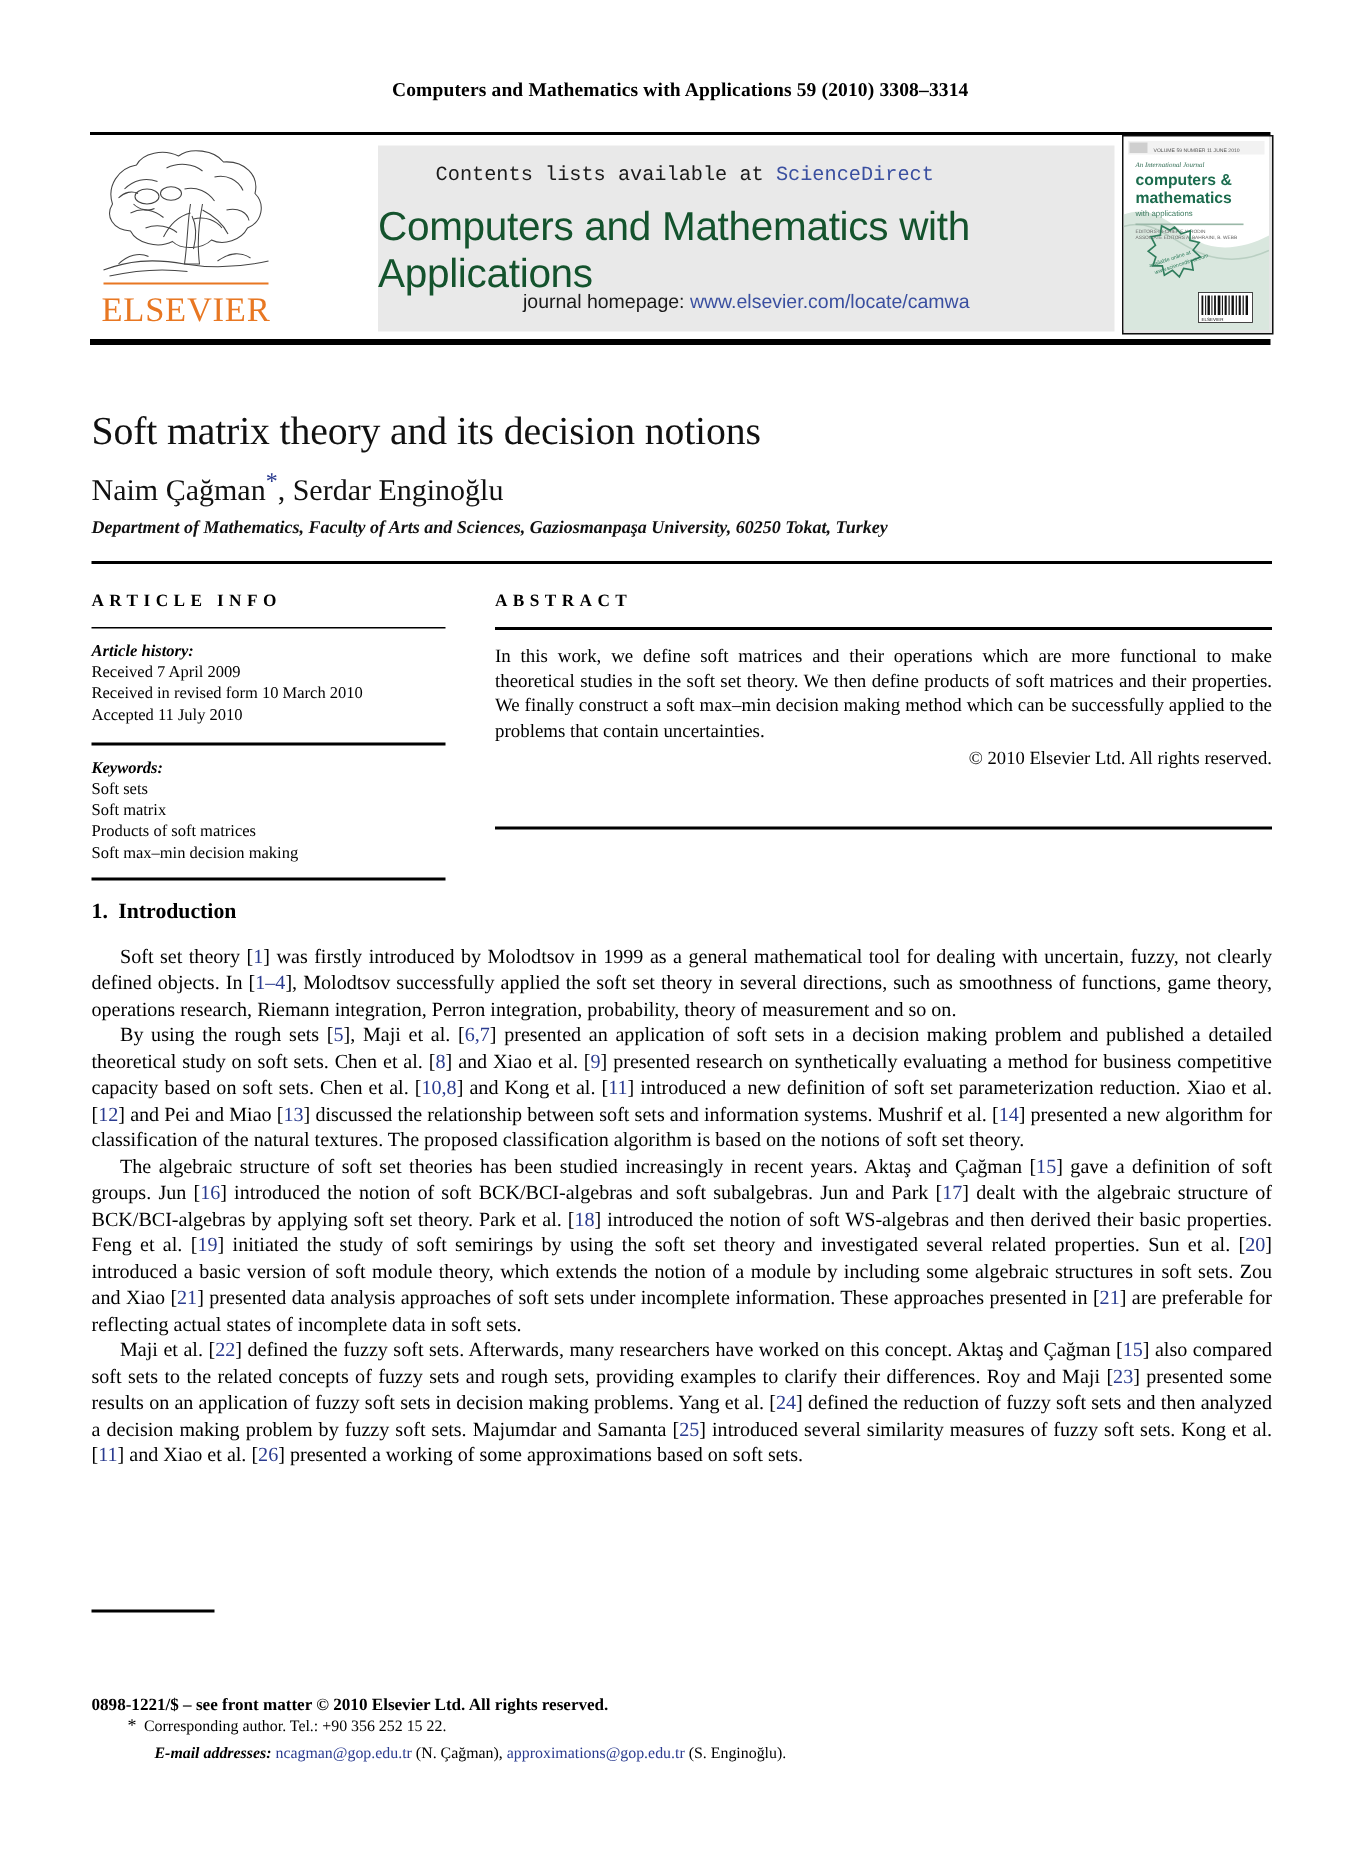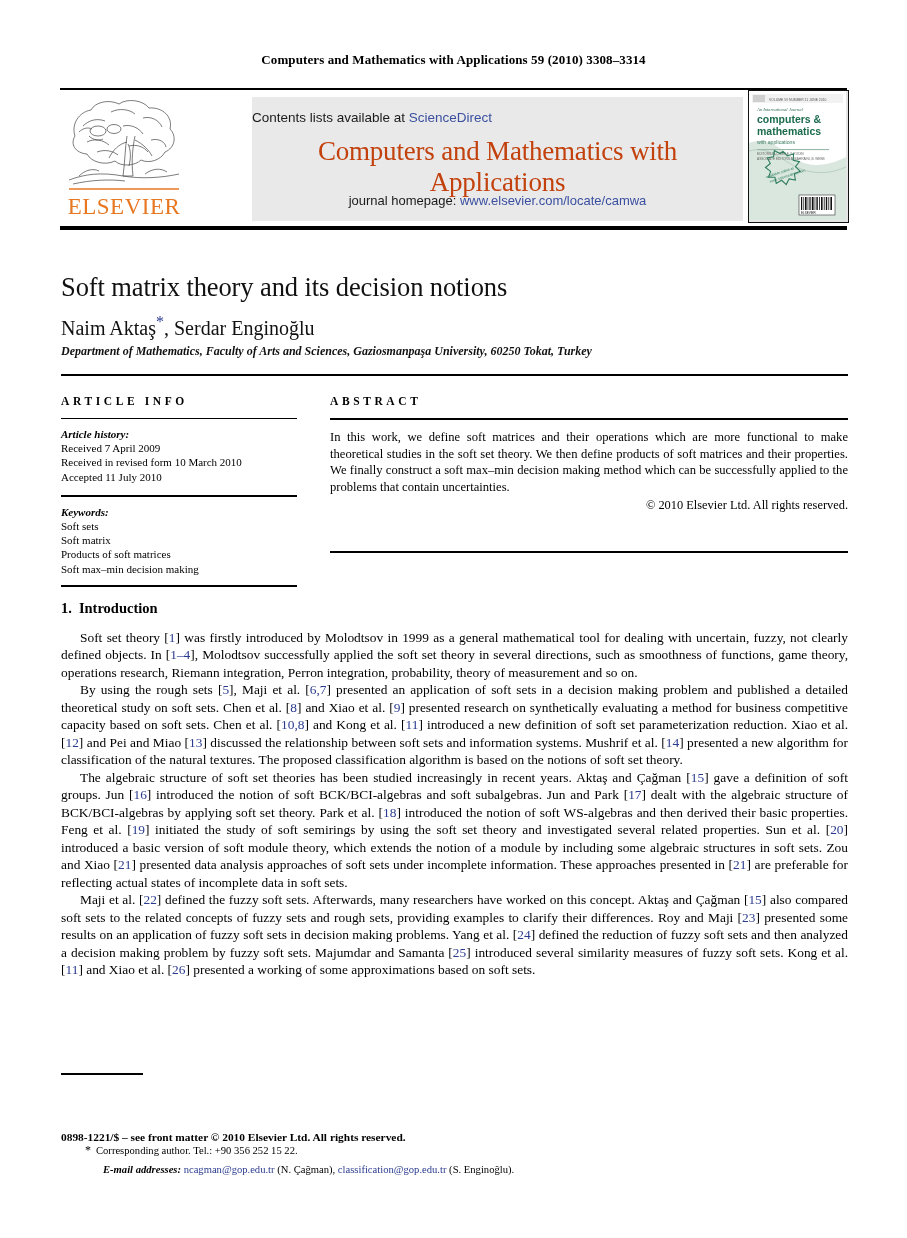--- a/index.html
+++ b/index.html
@@ -70,36 +70,36 @@
     left: 192px; top: 9px;
     width: 491px;
     height: 124px;
     background: #e9e9e9;
     text-align: center;
   }
   .contents-line {
     position: absolute;
     left: 0; top: 13px;
     width: 409px;
+    text-align: center;
+    font-family: Liberation Mono, monospace;
+    font-size: 13.5px;
+    color: #1a1a1a;
+  }
+  .contents-line .sd-link {
+    color: #3a4fa0;
+  }
+  .journal-title {
+    position: absolute;
+    left: 0; top: 39px;
+    width: 491px;
     text-align: left;
     font-family: Liberation Sans, sans-serif;
-    font-size: 13.5px;
-    color: #1a1a1a;
-  }
-  .contents-line .sd-link {
-    color: #3a4fa0;
-  }
-  .journal-title {
-    position: absolute;
-    left: 0; top: 39px;
-    width: 491px;
-    text-align: center;
-    font-family: Liberation Serif, serif;
     font-size: 27px;
-    color: #c2410c;
+    color: #14532d;
     letter-spacing: -0.2px;
   }
   .homepage-line {
     position: absolute;
     left: 0; top: 96px;
     width: 491px;
     text-align: center;
     font-family: "Liberation Sans", sans-serif;
     font-size: 13px;
     color: #1a1a1a;
@@ -374,21 +374,21 @@
         </g>
         <text x="52" y="123" font-family="Liberation Sans, sans-serif" font-size="3" fill="#111">ELSEVIER</text>
       </svg>
     </div>
 
     <div class="masthead-rule-bottom"></div>
   </div>
 
   <div class="title">Soft matrix theory and its decision notions</div>
   <div class="authors">
-    <span>Naim Aktaş</span><span class="star">*</span><span>, Serdar Enginoğlu</span>
+    <span>Naim Çağman</span><span class="star">*</span><span>, Serdar Enginoğlu</span>
   </div>
   <div class="affiliation">Department of Mathematics, Faculty of Arts and Sciences, Gaziosmanpaşa University, 60250 Tokat, Turkey</div>
   <div class="rule-under-affil"></div>
 
   <div class="col-info">
     <div class="sect-head">ARTICLE INFO</div>
     <div class="thinrule"></div>
     <div class="hist-block">
       <div class="it-head">Article history:</div>
       <div>Received 7 April 2009</div>
@@ -425,21 +425,21 @@
     <p id="p4"><span>Maji et al. [</span><span class="ref">22</span><span>] defined the fuzzy soft sets. Afterwards, many researchers have worked on this concept. Aktaş and Çağman [</span><span class="ref">15</span><span>] also compared soft sets to the related concepts of fuzzy sets and rough sets, providing examples to clarify their differences. Roy and Maji [</span><span class="ref">23</span><span>] presented some results on an application of fuzzy soft sets in decision making problems. Yang et al. [</span><span class="ref">24</span><span>] defined the reduction of fuzzy soft sets and then analyzed a decision making problem by fuzzy soft sets. Majumdar and Samanta [</span><span class="ref">25</span><span>] introduced several similarity measures of fuzzy soft sets. Kong et al. [</span><span class="ref">11</span><span>] and Xiao et al. [</span><span class="ref">26</span><span>] presented a working of some approximations based on soft sets.</span></p>
   </div>
 
   <div class="fn-rule"></div>
   <div class="footnote">
     <div>
       <span class="fstar">*</span><span>Corresponding author. Tel.: +90 356 252 15 22.</span>
     </div>
     <div class="fn-line2">
       <span class="em-label">E-mail addresses:</span>
-      <span class="mail">ncagman@gop.edu.tr</span><span> (N. Çağman), </span><span class="mail">classification@gop.edu.tr</span><span> (S. Enginoğlu).</span>
+      <span class="mail">ncagman@gop.edu.tr</span><span> (N. Çağman), </span><span class="mail">approximations@gop.edu.tr</span><span> (S. Enginoğlu).</span>
     </div>
   </div>
 
   <div class="footer">
     <div>0898-1221/$ – see front matter © 2010 Elsevier Ltd. All rights reserved.</div>
   </div>
 
 </div>
 
 </body></html>

